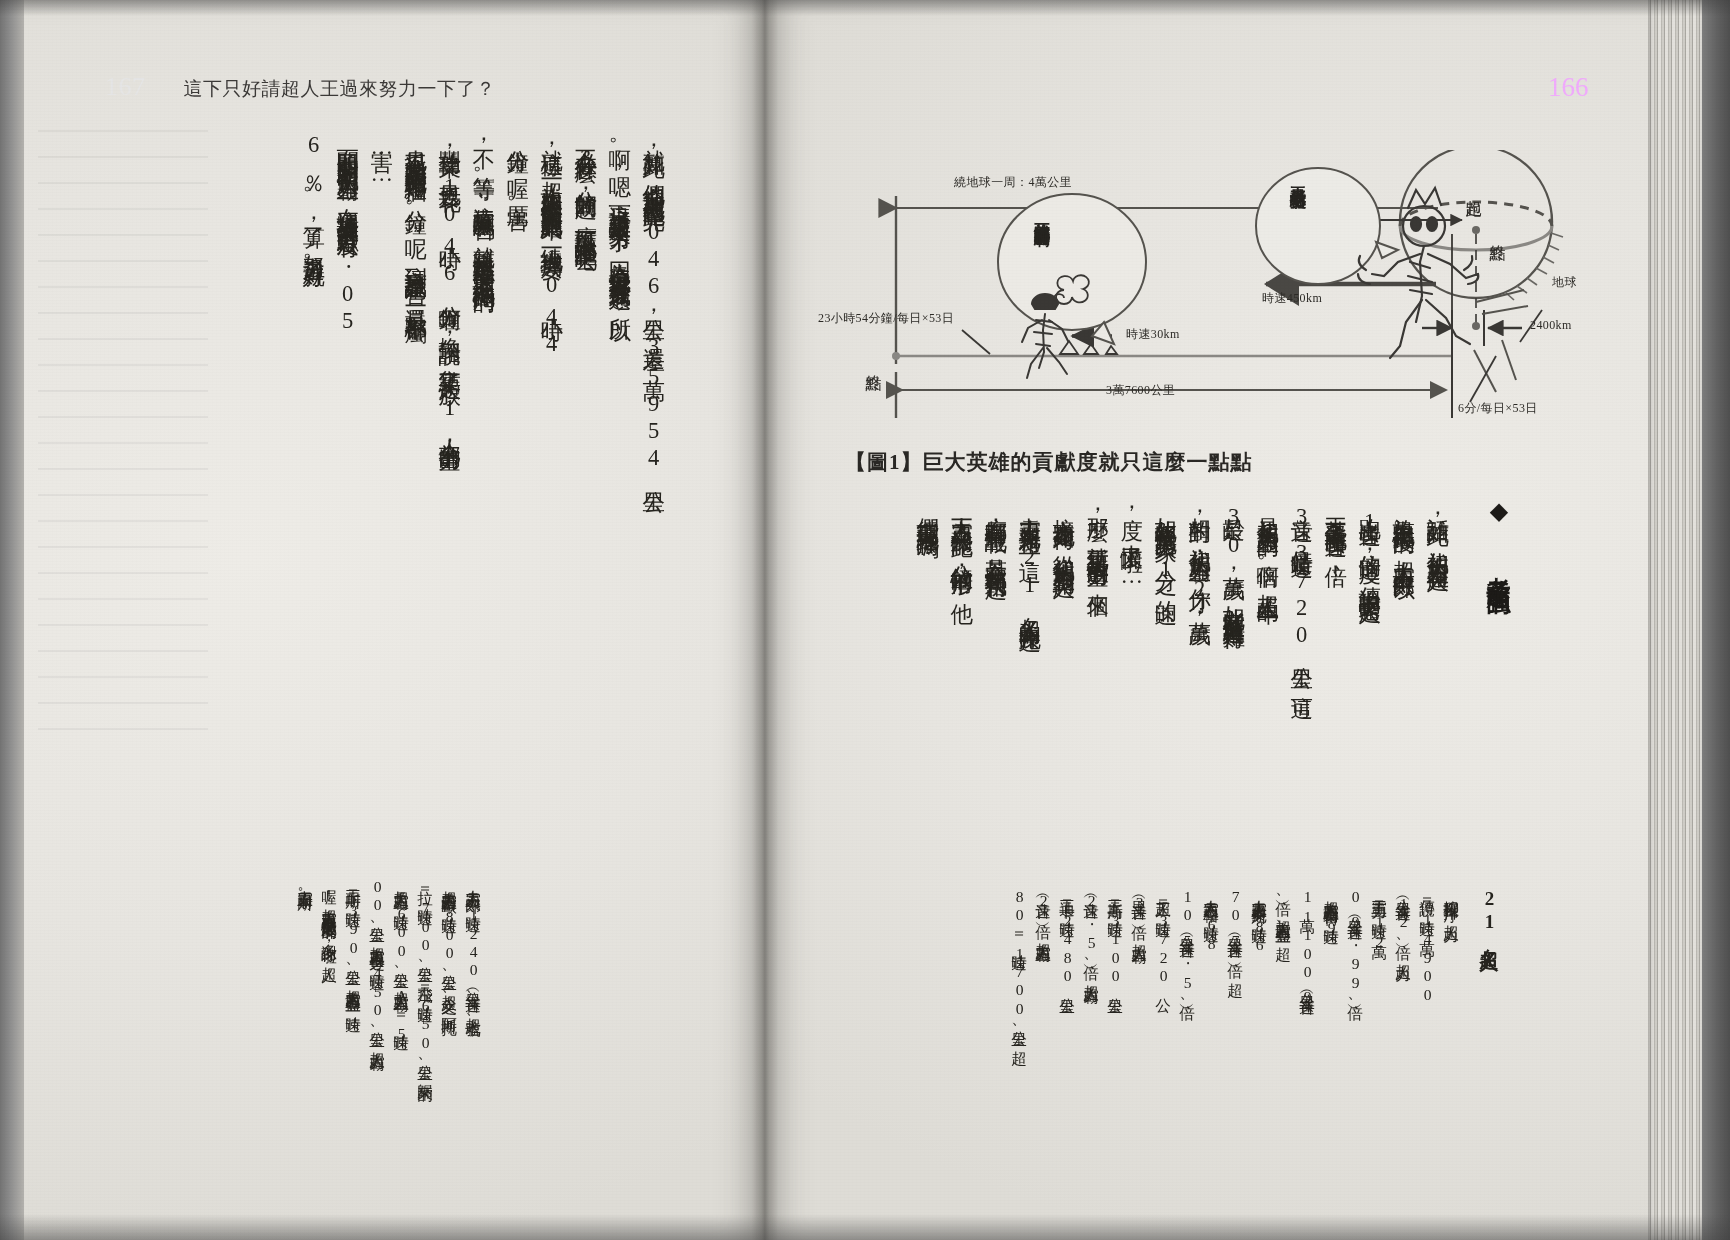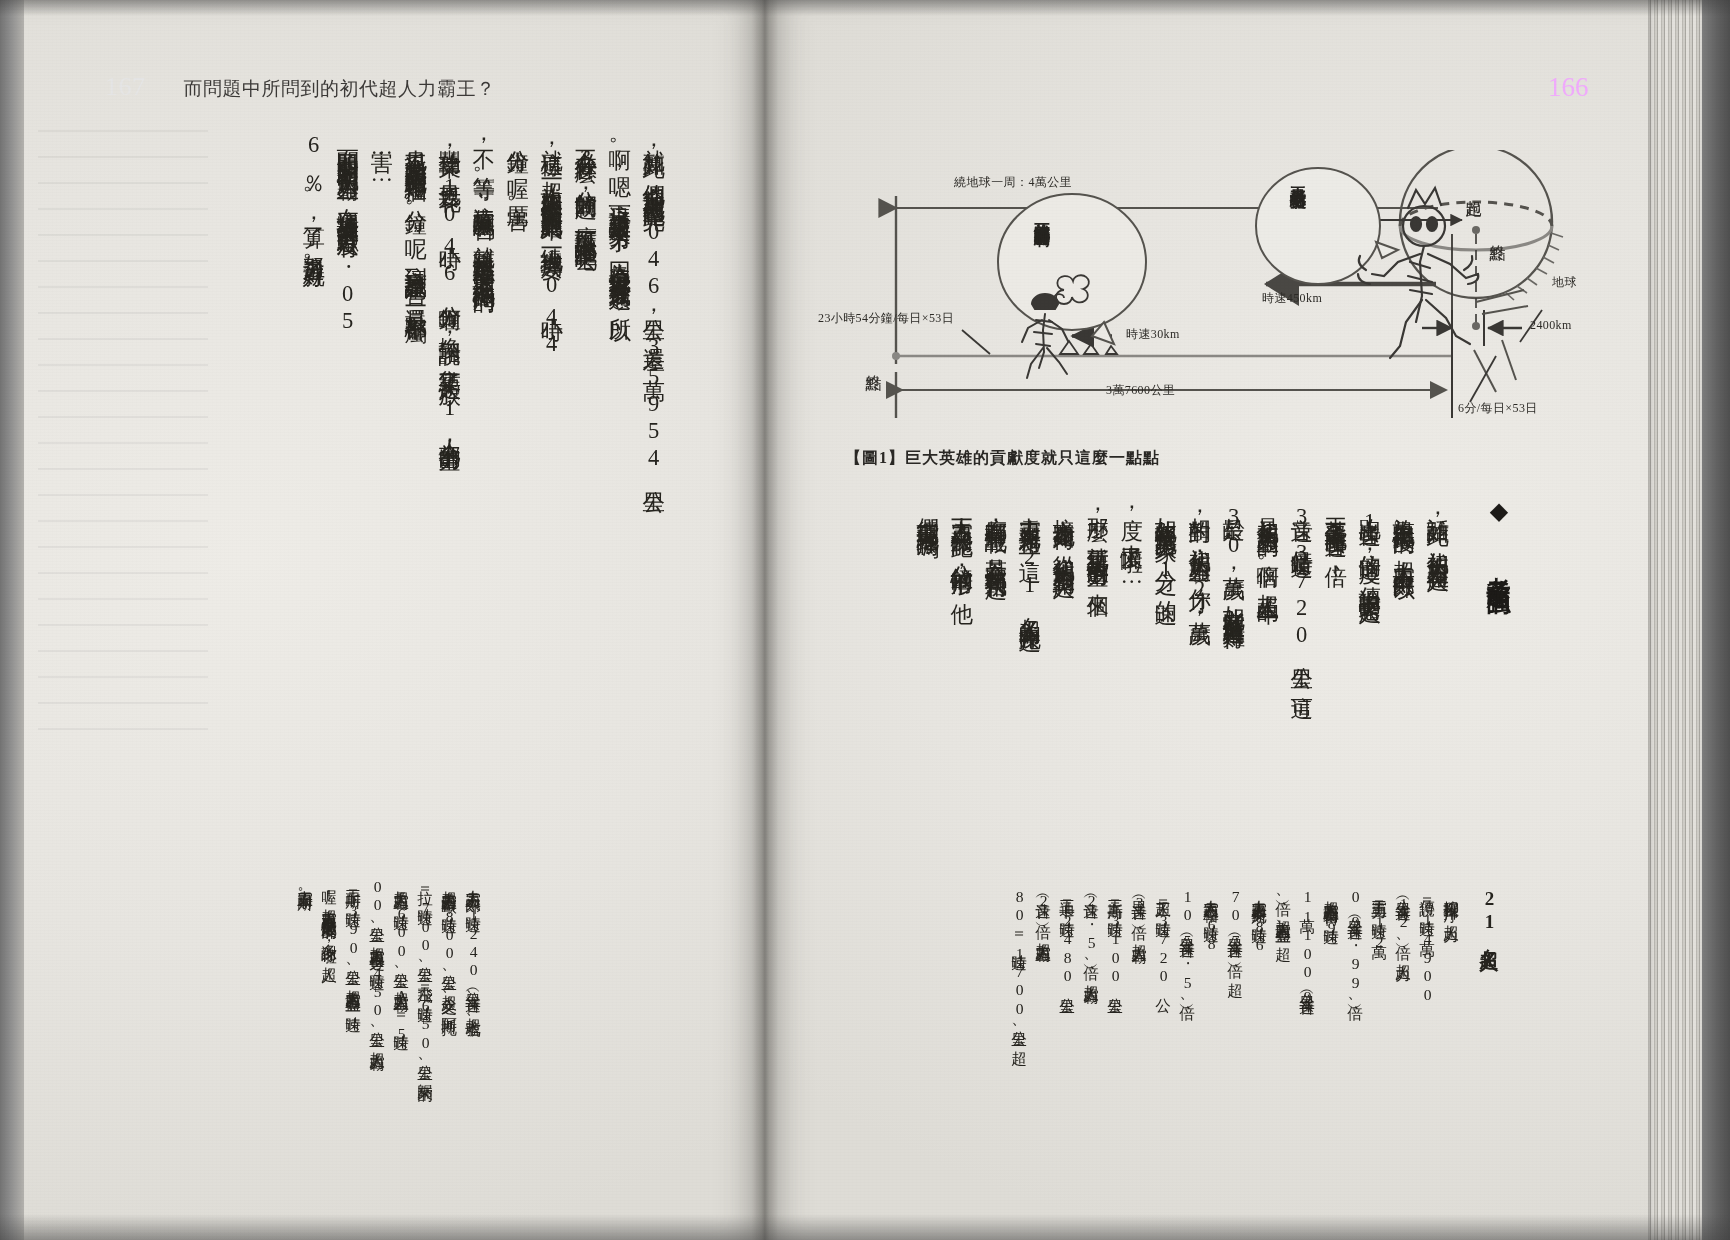--- a/index.html
+++ b/index.html
@@ -98,21 +98,21 @@
     text-align:justify;
   }
   .body-main{font-size:22.5px;}
   .body-note{font-size:15.6px;letter-spacing:1.4px;line-height:1.42;}
   .heading-v{font-size:24px;font-weight:bold;letter-spacing:3px;color:#1d1b18;}
   .note-title{font-size:19px;font-weight:bold;letter-spacing:2px;}
 
   
   #figure-caption{
     position:absolute;left:845px;top:448px;width:420px;
-    font-size:16px;font-weight:bold;color:#2a2825;
+    font-size:21px;font-weight:bold;color:#2a2825;
     letter-spacing:1px;white-space:nowrap;
   }
 
   
   #diagram{position:absolute;left:836px;top:150px;width:760px;height:300px;}
   #diagram svg{display:block;}
   .dlabel{
     position:absolute;color:#2d2b27;font-size:12px;white-space:nowrap;
     letter-spacing:.4px;
   }
@@ -144,21 +144,21 @@
     <div class="page-right"></div>
     <div class="ghost"></div>
     <div class="gutter"></div>
     <div class="edge-stack"></div>
     <div class="edge-dark"></div>
     <div class="top-shadow"></div>
     <div class="bot-shadow"></div>
   </div>
 
   <div class="runhead" id="runhead-left">
-    <span class="folio">167</span><span>而問題中所問到的初代超人力霸王？</span>
+    <span class="folio">167</span><span>這下只好請超人王過來努力一下了？</span>
   </div>
   <div class="runhead" id="runhead-right">166</div>
 
   <div id="diagram">
     <svg width="760" height="300" viewBox="0 0 760 300">
       <defs>
         <marker id="ah" markerWidth="9" markerHeight="9" refX="8" refY="4.5" orient="auto">
           <path d="M0,0 L9,4.5 L0,9 z" fill="#55534e"></path>
         </marker>
         <marker id="ahs" markerWidth="7" markerHeight="7" refX="6.5" refY="3.5" orient="auto">

